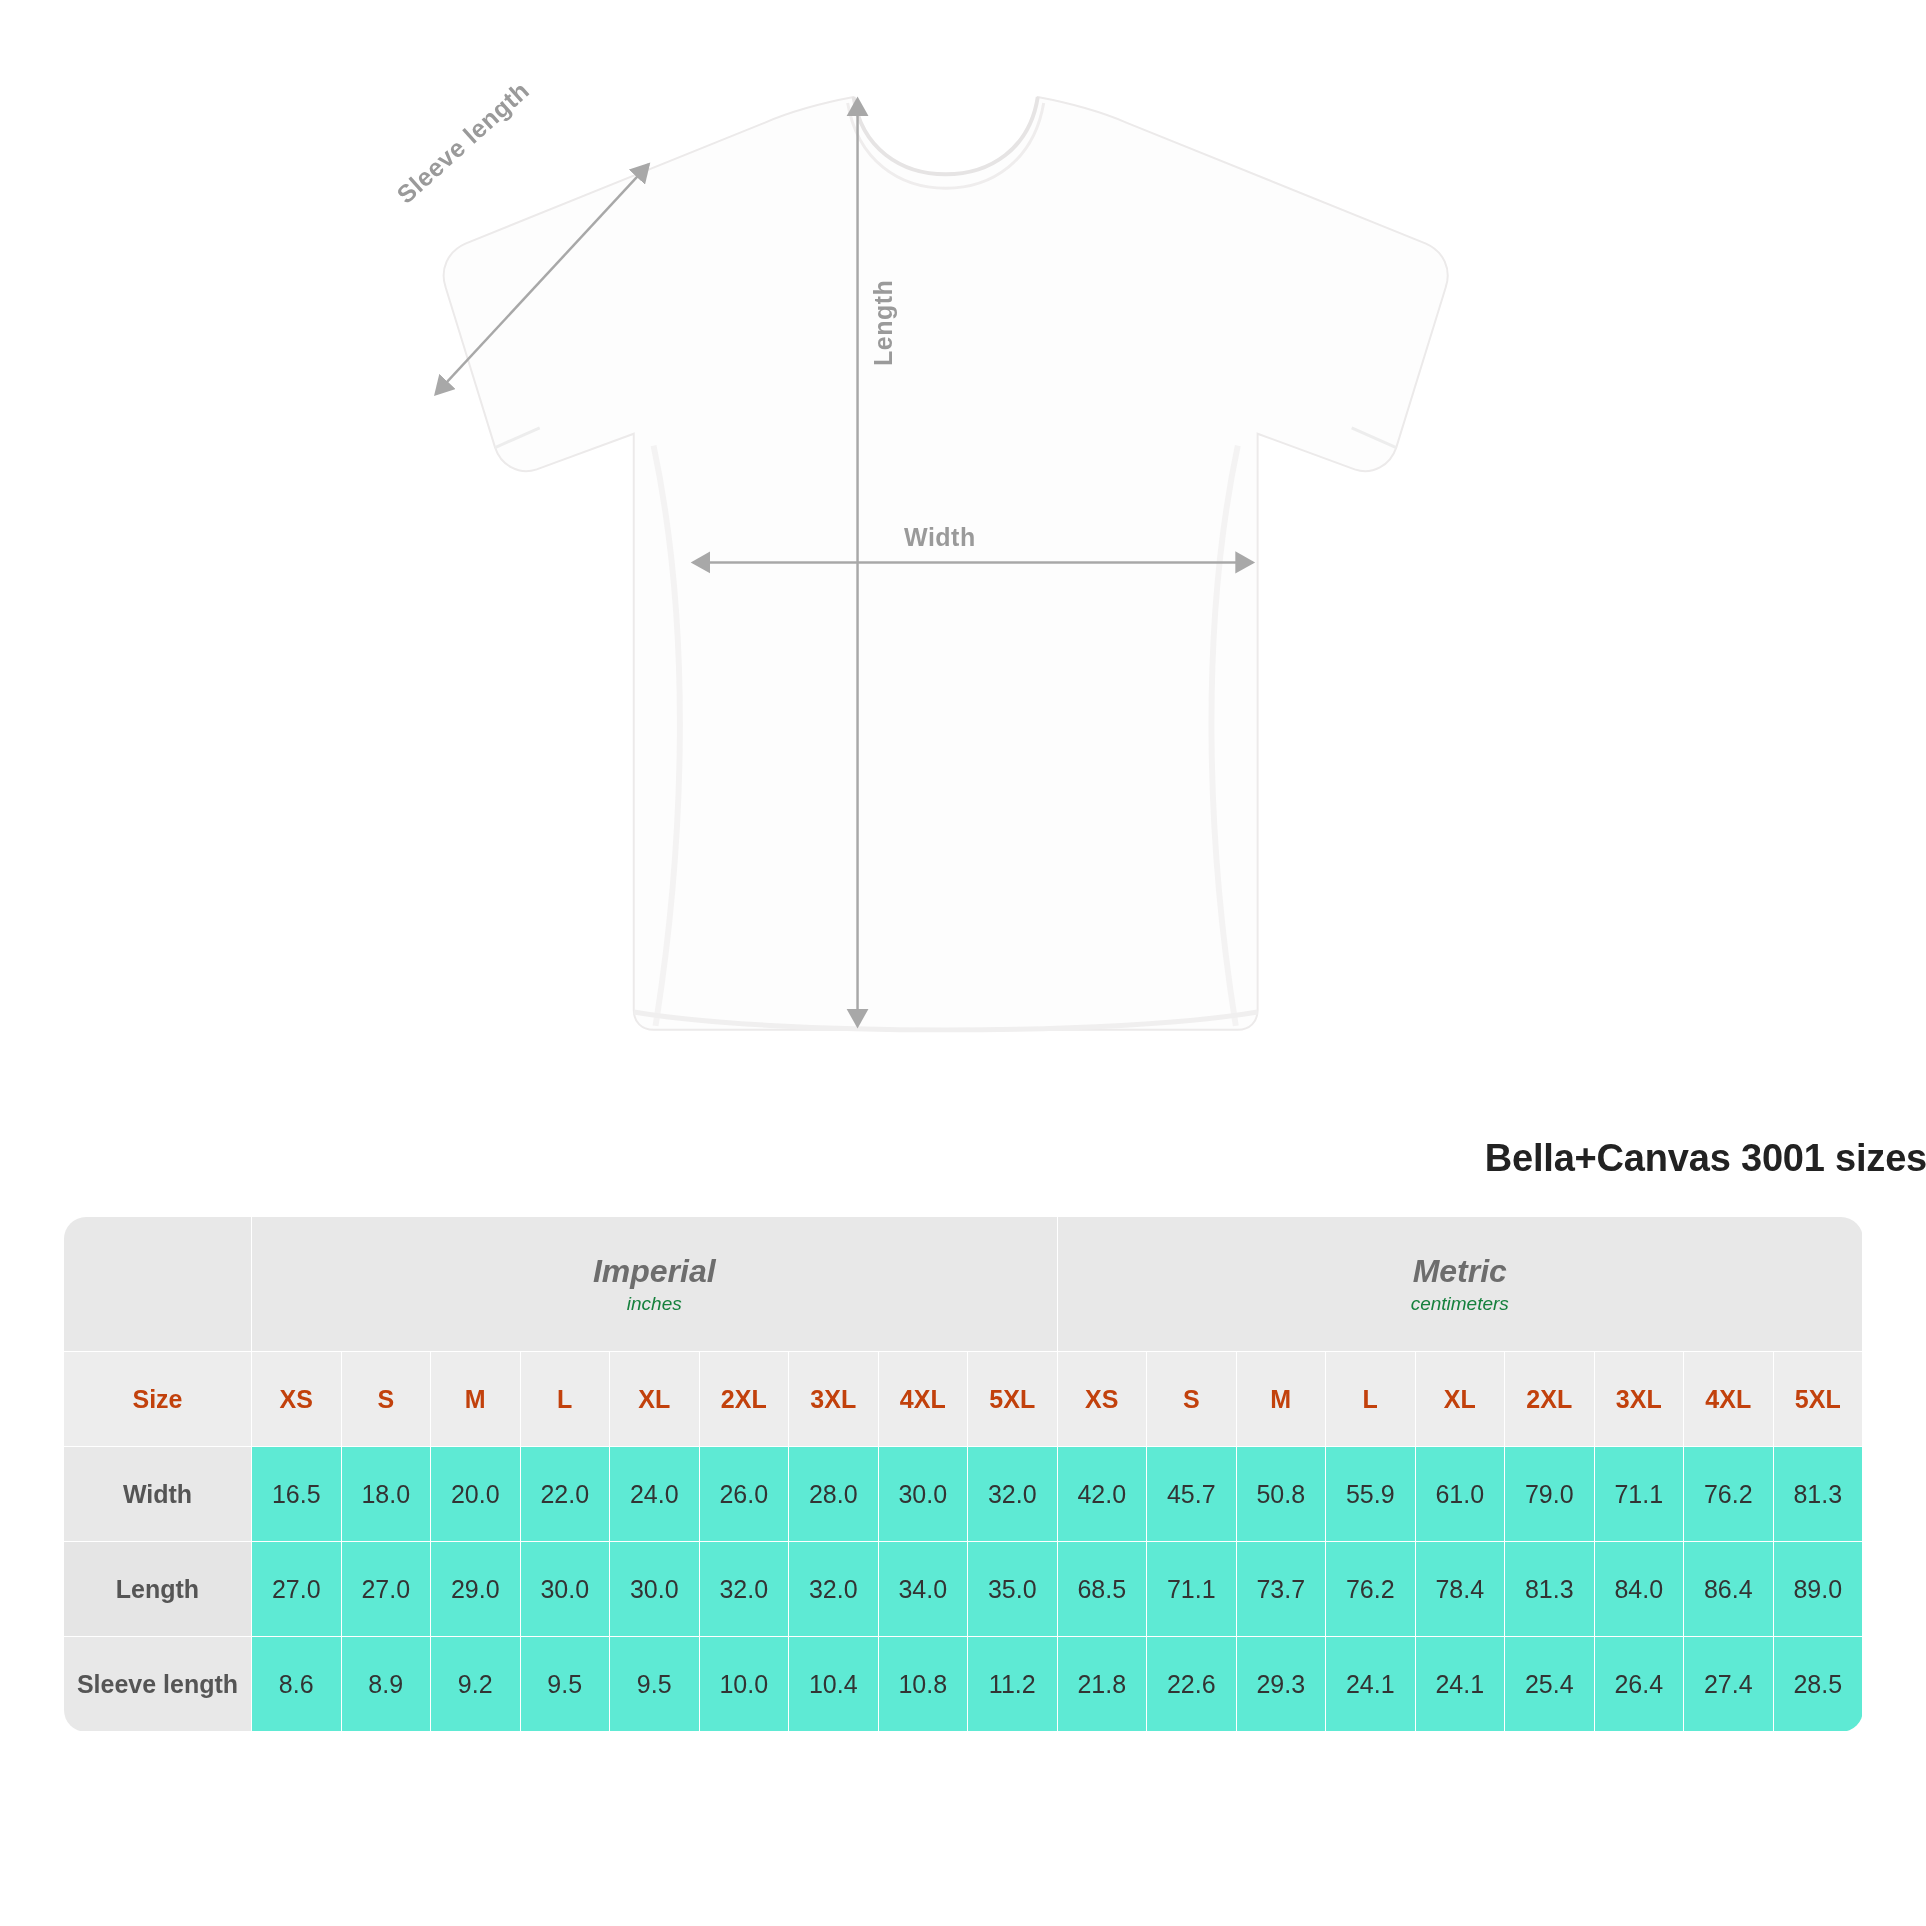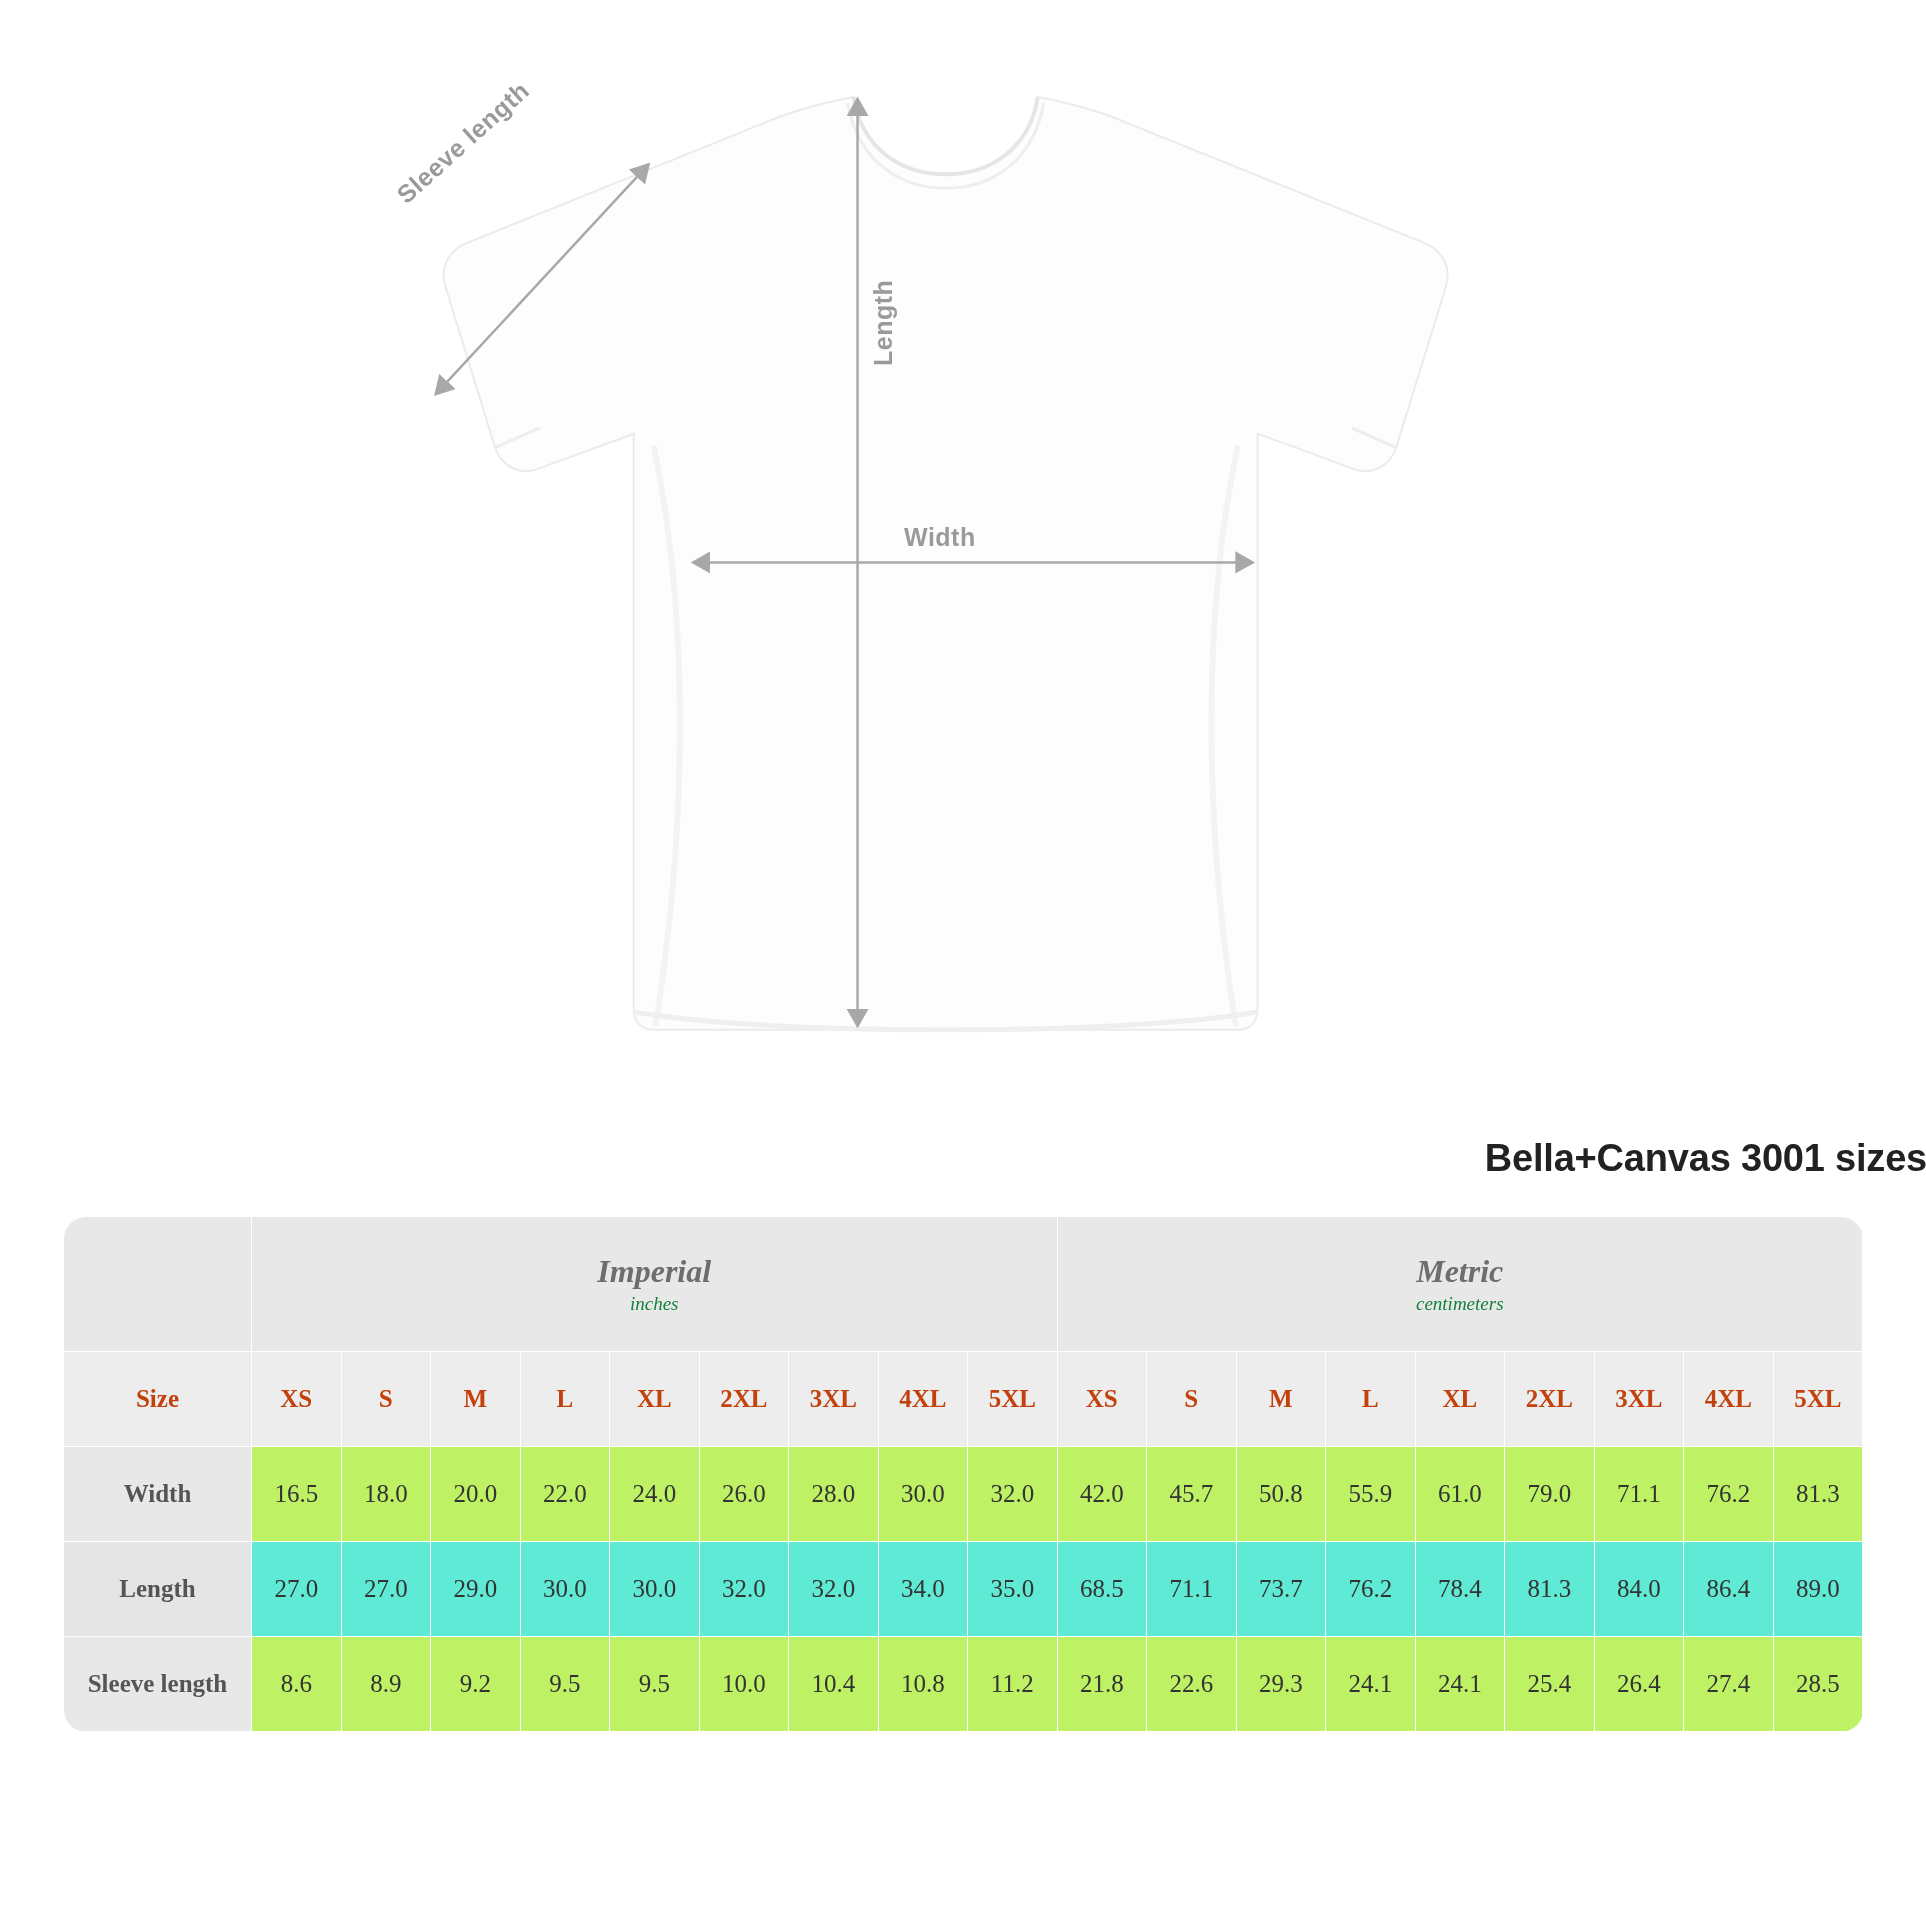--- a/index.html
+++ b/index.html
@@ -74,21 +74,20 @@
   }
 
   
   .table-wrap {
     margin: 36px 63px 0 63px;
   }
   table.size-table {
     width: 1800px;
     border-collapse: collapse;
     table-layout: fixed;
-    font-family: Liberation Serif, serif;
   }
   table.size-table td, table.size-table th {
     border: 1px solid #ffffff;
     text-align: center;
     vertical-align: middle;
   }
   .unit-head {
     background: #e8e8e8;
     height: 135px;
     border: none;
@@ -120,21 +119,21 @@
     color: #c2410c;
   }
   .row-label {
     background: #e8e8e8;
     font-size: 25px;
     font-weight: bold;
     color: #555555;
     height: 95px;
   }
   .data-cell {
-    background: #bef264;
+    background: #5eead4;
     font-size: 25px;
     color: #333333;
     height: 95px;
   }
   tr.alt .data-cell { background: #5eead4; }
   tr.alt .row-label { background: #e5e5e5; }
   .first-col { width: 188px; }
   .rounded-tl { border-top-left-radius: 22px; }
   .rounded-tr { border-top-right-radius: 22px; }
   .rounded-bl { border-bottom-left-radius: 22px; }

